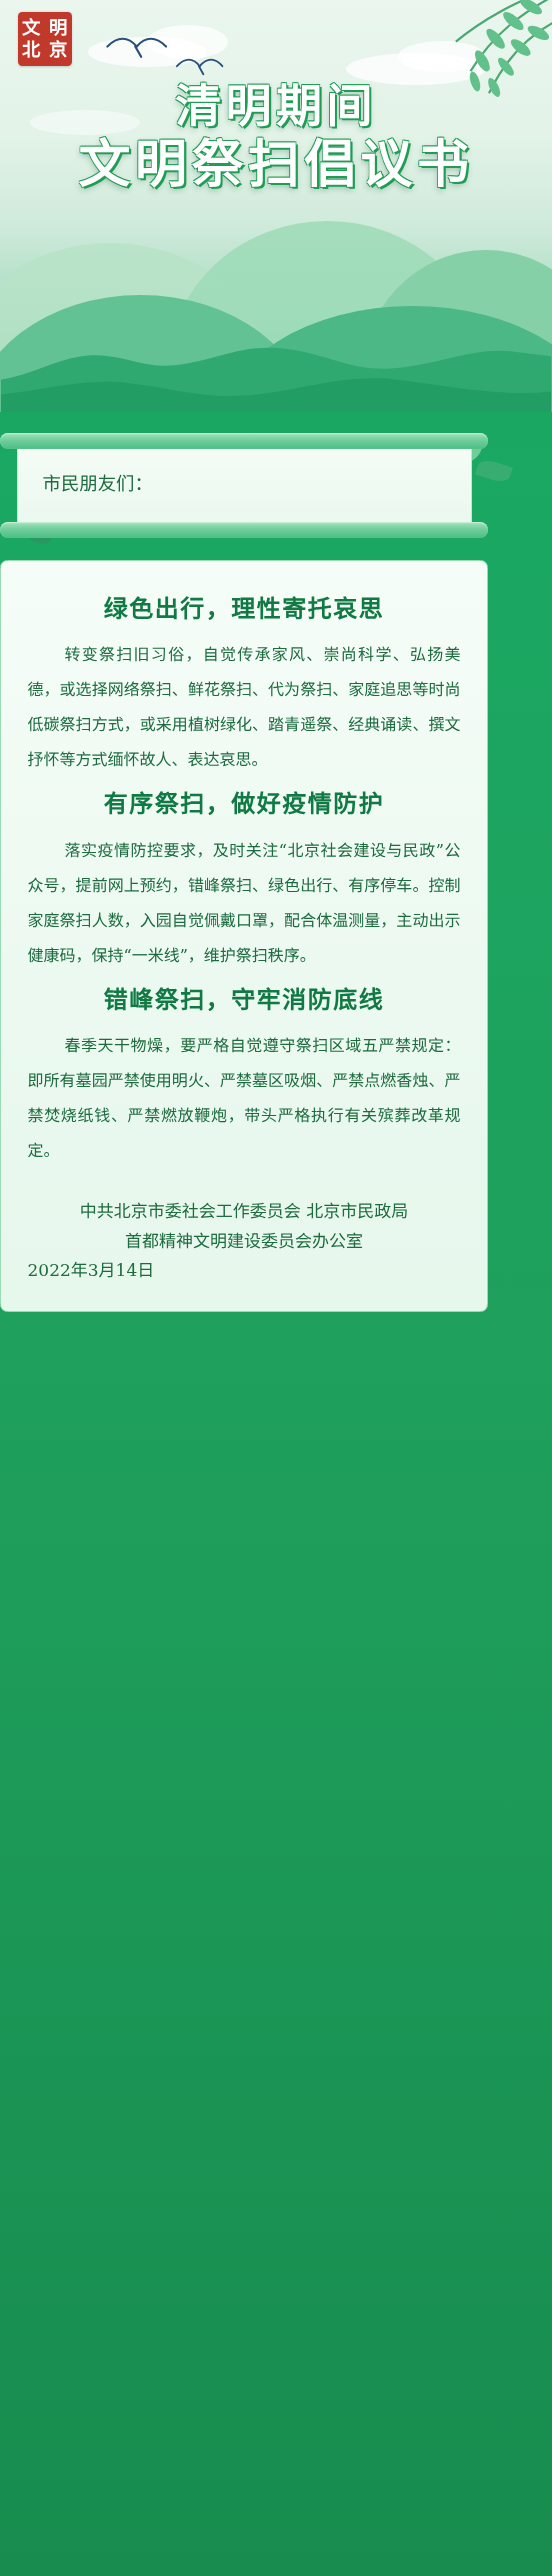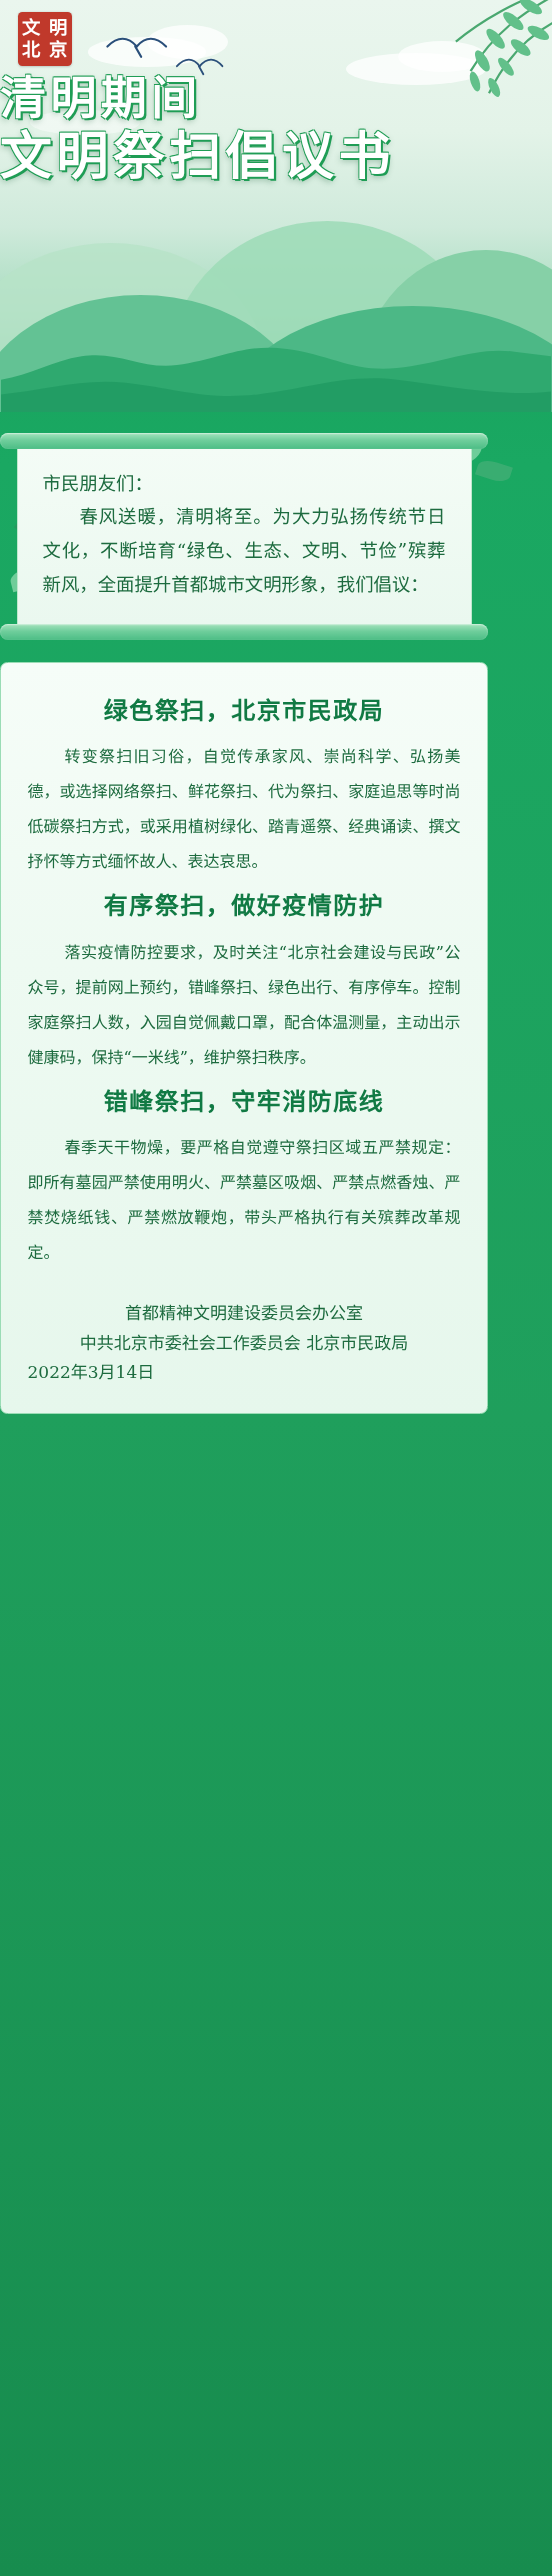--- a/index.html
+++ b/index.html
@@ -51,22 +51,23 @@
     width: 50%;
     text-align: center;
     font-size: 18.4px;
     line-height: 22px;
     font-family: "DejaVu Serif", "Liberation Serif", serif;
     font-weight: bold;
   }
   .title-wrap {
     position: absolute;
     left: 0;
-    top: 70px;
+    top: 78px;
     width: 552px;
+    text-align: center;
   }
   .title-line1, .title-line2 {
     font-family: "DejaVu Serif", "Liberation Serif", serif;
     font-weight: bold;
     color: #ffffff;
     letter-spacing: 4.4px;
     text-shadow:
       2.2px 2.2px 0 #1f9d55,
       -0.7px -0.7px 0 #1f9d55,
       0.7px -0.7px 0 #1f9d55,
@@ -264,49 +265,48 @@
 
     <div class="leaf light" style="left:440px; top:10.3px; width:43px; height:22px; transform:rotate(-24deg);"></div>
     <div class="leaf" style="left:477px; top:29.5px; width:34px; height:17.7px; transform:rotate(18deg);"></div>
     <div class="leaf dark" style="left:16px; top:88px; width:37px; height:19px; transform:rotate(36deg);"></div>
     <div class="leaf light" style="left:10.3px; top:133px; width:47px; height:20.6px; transform:rotate(-14deg);"></div>
 
     <div class="scroll-panel">
       <div class="scroll-bar"></div>
       <div class="scroll-body">
         <div class="intro-greeting">市民朋友们：</div>
-        <div class="intro-text">春风送暖，清明将至。为大力弘扬传统节日文化，不断培育“绿色、生态、文明、节俭”殡葬新风，全面提升首都城市文明形象，我们倡议：</div>
       </div>
       <div class="scroll-bar"></div>
     </div>
 
     <div class="bamboo" style="left:22px; top:258px; height:110px;"></div>
     <div class="leaf" style="left:7.4px; top:247px; width:41px; height:14.7px; transform:rotate(-28deg);"></div>
     <div class="leaf dark" style="left:25px; top:237px; width:41px; height:14.7px; transform:rotate(16deg);"></div>
 
     <div class="main-card">
 
       <div class="section">
-        <div class="section-title">绿色祭扫，北京市民政局</div>
+        <div class="section-title">绿色出行，理性寄托哀思</div>
         <div class="section-body">转变祭扫旧习俗，自觉传承家风、崇尚科学、弘扬美德，或选择网络祭扫、鲜花祭扫、代为祭扫、家庭追思等时尚低碳祭扫方式，或采用植树绿化、踏青遥祭、经典诵读、撰文抒怀等方式缅怀故人、表达哀思。</div>
       </div>
 
       <div class="section">
         <div class="section-title">有序祭扫，做好疫情防护</div>
         <div class="section-body">落实疫情防控要求，及时关注“北京社会建设与民政”公众号，提前网上预约，错峰祭扫、绿色出行、有序停车。控制家庭祭扫人数，入园自觉佩戴口罩，配合体温测量，主动出示健康码，保持“一米线”，维护祭扫秩序。</div>
       </div>
 
       <div class="section">
         <div class="section-title">错峰祭扫，守牢消防底线</div>
         <div class="section-body">春季天干物燥，要严格自觉遵守祭扫区域五严禁规定：即所有墓园严禁使用明火、严禁墓区吸烟、严禁点燃香烛、严禁焚烧纸钱、严禁燃放鞭炮，带头严格执行有关殡葬改革规定。</div>
       </div>
 
 
       <div class="signature">
+        <div>中共北京市委社会工作委员会 北京市民政局</div>
         <div>首都精神文明建设委员会办公室</div>
-        <div>中共北京市委社会工作委员会 北京市民政局</div>
         <div class="sign-date">2022年3月14日</div>
       </div>
     </div>
 
   </div>
 </div>
 
 
 </body></html>

